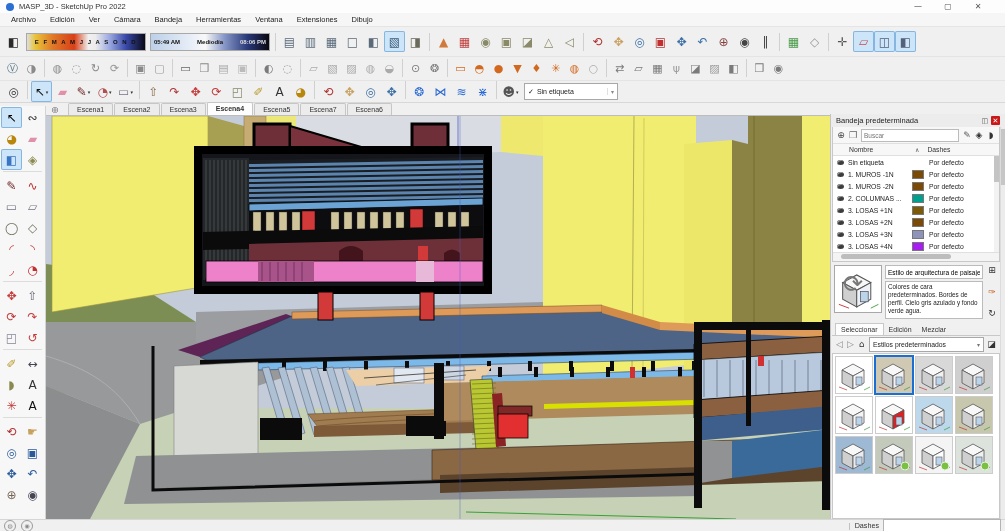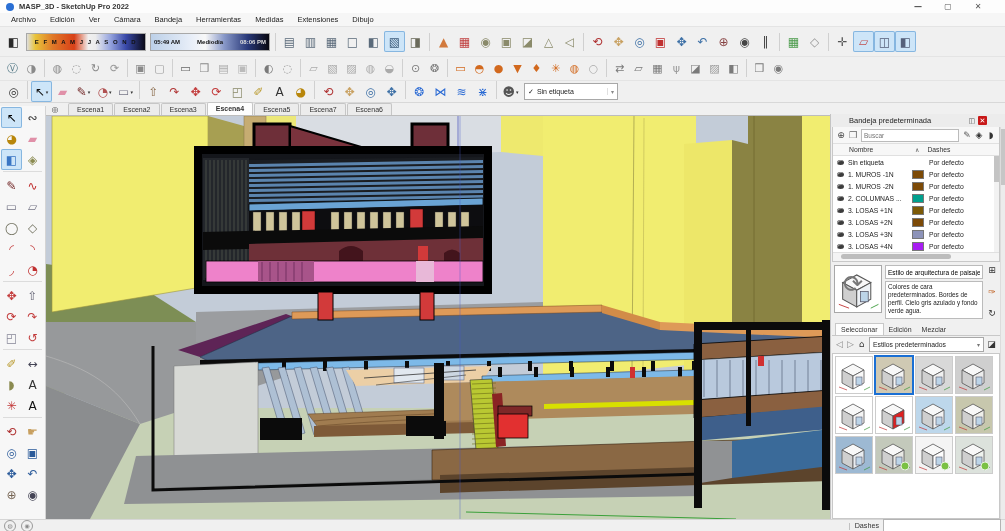--- a/index.html
+++ b/index.html
@@ -2,21 +2,21 @@
 <html><head>
 <meta charset="utf-8">
 <style>
   html,body{margin:0;padding:0;background:#444;}
   .app{position:relative;width:1005px;height:531px;background:#f0f0f0;
        font-family:"Liberation Sans",sans-serif;font-size:8px;color:#222;overflow:hidden;}
   .g{font-family:"DejaVu Sans",sans-serif;line-height:1;}
 
   
   .titlebar{position:absolute;left:0;top:0;width:100%;height:13px;background:#fdfdfd;
-            display:flex;align-items:center;padding:0 6px;box-sizing:border-box;font-weight:bold;}
+            display:flex;align-items:center;padding:0 6px;box-sizing:border-box;}
   .appicon{width:8px;height:8px;background:#2a6fd4;border-radius:50%;margin-right:5px;flex:none;}
   .title{font-size:7.5px;color:#333;}
   .wbtns{margin-left:auto;display:flex;gap:0;padding-right:6px;}
   .wbtn{width:30px;text-align:center;}
   .wbtn .g{font-size:8px;color:#555;}
 
   
   .menubar{position:absolute;top:13px;left:0;width:100%;height:13px;display:flex;align-items:center;padding-left:4px;box-sizing:border-box;background:#f6f6f6;}
   .menu-item{padding:0 7px;font-size:7.5px;color:#222;}
 
@@ -64,21 +64,21 @@
 
   
   .viewport{position:absolute;left:46px;top:116px;width:784px;height:403px;overflow:hidden;background:#c3ccd8;}
 
   
   .tray{position:absolute;left:830px;top:114px;width:175px;height:405px;background:#f0f0f0;
         border-left:1px solid #c4c4c4;box-sizing:border-box;display:flex;flex-direction:column;font-size:7px;}
   .tray>*{margin-right:5px;}
   .trayscroll{position:absolute;right:0;top:13px;bottom:0;width:5px;background:#ececec;border-left:1px solid #dcdcdc;margin:0;box-sizing:border-box;}
   .trayscroll .thumbv{width:4px;height:56px;background:#c6c6c6;margin-top:2px;}
-  .tray-title{height:13px;display:flex;align-items:center;padding:0 18px;background:#ececec;margin-right:0;}
+  .tray-title{height:13px;display:flex;align-items:center;padding:0 5px;background:#ececec;margin-right:0;}
   .tray-title .t{font-size:7.5px;color:#222;}
   .tray-title .pin{margin-left:auto;}
   .tray-title .pin .g{font-size:7px;color:#555;}
   .closebox{width:9px;height:9px;background:#c81818;color:#fff;font-size:7px;line-height:9px;text-align:center;margin-left:3px;border-radius:1px;}
   .phead{height:12px;display:flex;align-items:center;background:linear-gradient(#fcfcfc,#dedede);
          border:1px solid #c2c2c2;padding:0 3px;margin:0 0 0 1px;}
   .phead .tri{font-size:6px;margin-right:3px;color:#333;}
   .phead .pt{font-weight:bold;font-size:7.5px;color:#222;}
   .px{margin-left:auto;width:9px;height:9px;border:1px solid #999;background:#f4f4f4;color:#555;
       font-size:7px;line-height:8px;text-align:center;box-sizing:border-box;}
@@ -148,21 +148,21 @@
       </span>
   </div>
 
   <div class="menubar">
     <span class="menu-item">Archivo</span>
     <span class="menu-item">Edición</span>
     <span class="menu-item">Ver</span>
     <span class="menu-item">Cámara</span>
     <span class="menu-item">Bandeja</span>
     <span class="menu-item">Herramientas</span>
-    <span class="menu-item">Medidas</span>
+    <span class="menu-item">Ventana</span>
     <span class="menu-item">Extensiones</span>
     <span class="menu-item">Dibujo</span>
   </div>
 
   <div class="tbrow tb1">
     <span style="display:flex">
         <span class="ticon">
           <span class="g" style="color: rgb(42, 42, 42);">◧</span>
         </span>
       </span>

